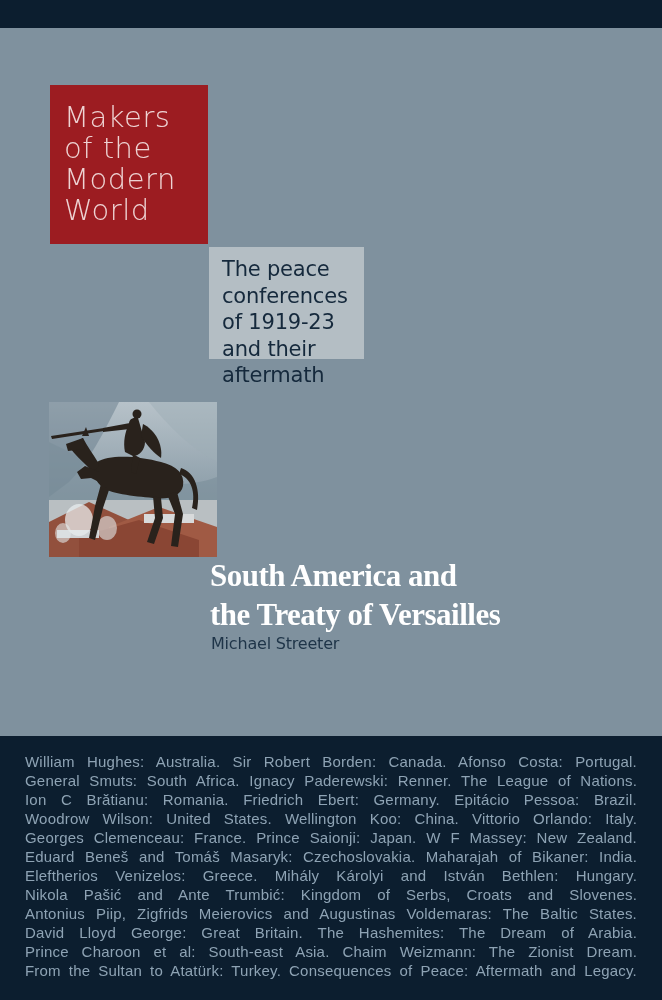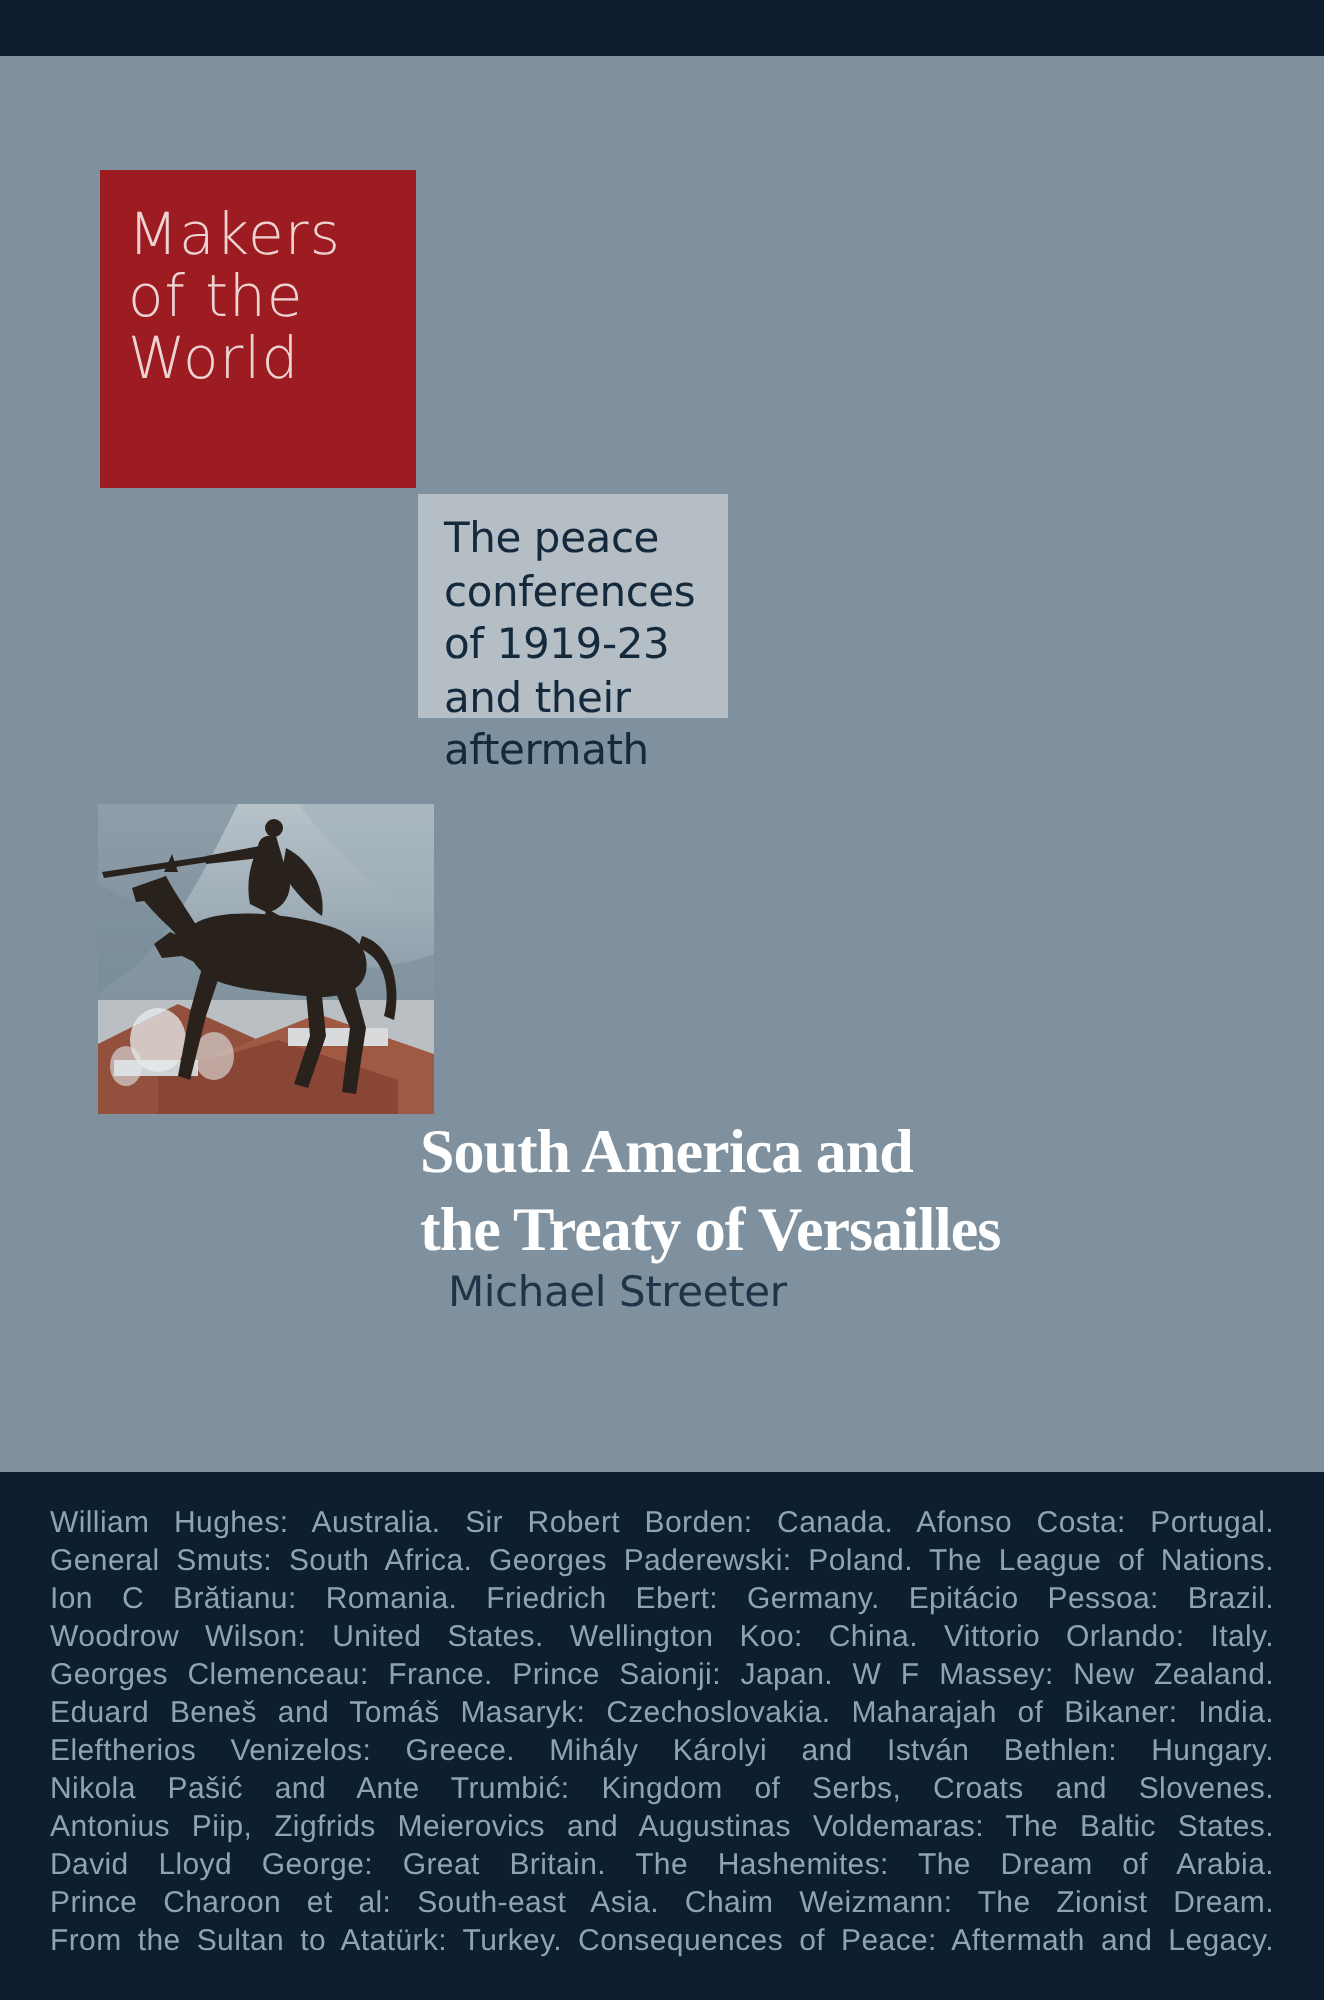--- a/index.html
+++ b/index.html
@@ -63,24 +63,24 @@
     color: #ffffff;
     font-weight: 700;
     font-size: 31px;
     line-height: 39px;
     letter-spacing: -0.5px;
     font-family: Liberation Serif, serif;
   }
   .title span { display: block; }
   .author {
     position: absolute;
-    left: 224px; top: 634px;
+    left: 211px; top: 634px;
     font-family: "DejaVu Sans", sans-serif;
     font-weight: 400;
-    font-size: 21px;
+    font-size: 16px;
     color: #1e3448;
     letter-spacing: -0.2px;
   }
   .footer {
     position: absolute;
     left: 0; top: 712px;
     width: 662px; height: 288px;
     background: #0c1e2f;
     padding: 16px 25px 0 25px;
     margin-top: 24px;
@@ -99,20 +99,21 @@
 </head>
 <body>
 
 <div class="cover">
 
   <div class="top-bar"></div>
 
   <div class="badge">
     <div class="badge-line">Makers</div>
     <div class="badge-line">of the</div>
+    <div class="badge-line">Modern</div>
     <div class="badge-line">World</div>
   </div>
 
   <div class="subtitle-box">
     <div class="subtitle-line">The peace</div>
     <div class="subtitle-line">conferences</div>
     <div class="subtitle-line">of 1919-23</div>
     <div class="subtitle-line">and their</div>
     <div class="subtitle-line">aftermath</div>
   </div>
@@ -167,21 +168,21 @@
 
   <h1 class="title">
     <span>South America and</span>
     <span>the Treaty of Versailles</span>
   </h1>
 
   <div class="author">Michael Streeter</div>
 
   <div class="footer">
     <div class="footer-line">William Hughes: Australia. Sir Robert Borden: Canada. Afonso Costa: Portugal.</div>
-    <div class="footer-line">General Smuts: South Africa. Georges Paderewski: Poland. The League of Nations.</div>
+    <div class="footer-line">General Smuts: South Africa. Ignacy Paderewski: Renner. The League of Nations.</div>
     <div class="footer-line">Ion C Brătianu: Romania. Friedrich Ebert: Germany. Epitácio Pessoa: Brazil.</div>
     <div class="footer-line">Woodrow Wilson: United States. Wellington Koo: China. Vittorio Orlando: Italy.</div>
     <div class="footer-line">Georges Clemenceau: France. Prince Saionji: Japan. W F Massey: New Zealand.</div>
     <div class="footer-line">Eduard Beneš and Tomáš Masaryk: Czechoslovakia. Maharajah of Bikaner: India.</div>
     <div class="footer-line">Eleftherios Venizelos: Greece. Mihály Károlyi and István Bethlen: Hungary.</div>
     <div class="footer-line">Nikola Pašić and Ante Trumbić: Kingdom of Serbs, Croats and Slovenes.</div>
     <div class="footer-line">Antonius Piip, Zigfrids Meierovics and Augustinas Voldemaras: The Baltic States.</div>
     <div class="footer-line">David Lloyd George: Great Britain. The Hashemites: The Dream of Arabia.</div>
     <div class="footer-line">Prince Charoon et al: South-east Asia. Chaim Weizmann: The Zionist Dream.</div>
     <div class="footer-line">From the Sultan to Atatürk: Turkey. Consequences of Peace: Aftermath and Legacy.</div>

